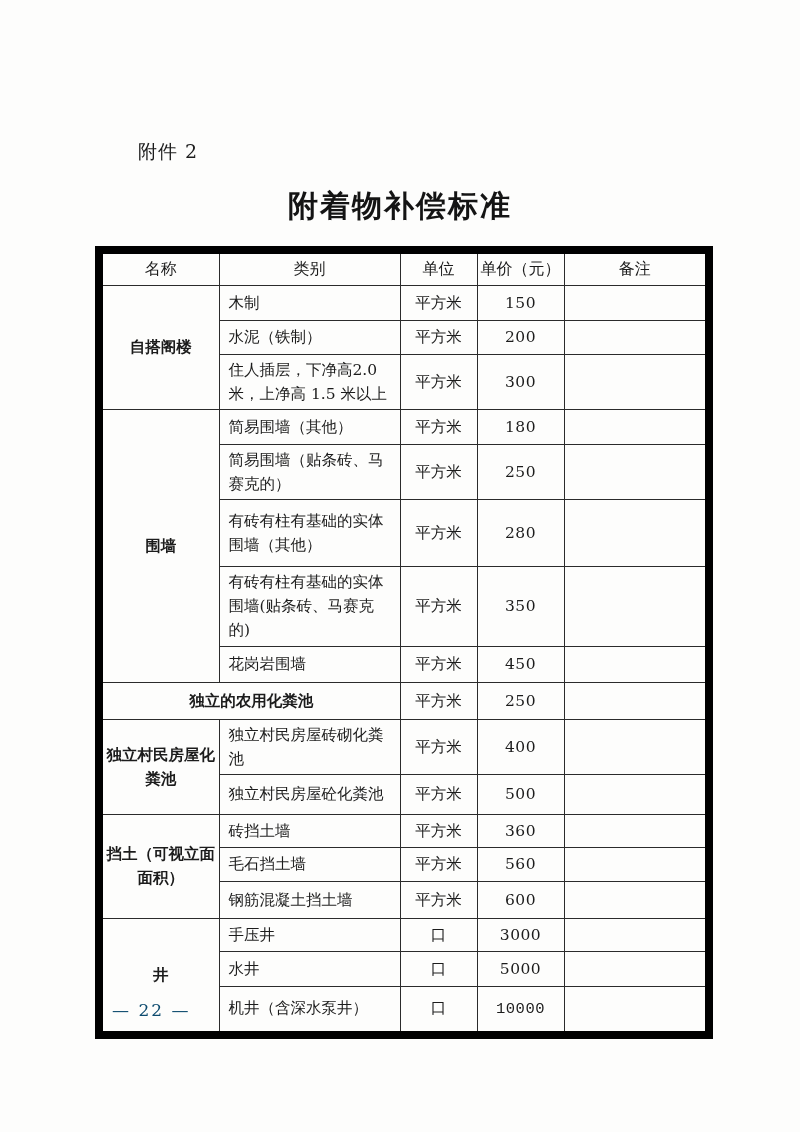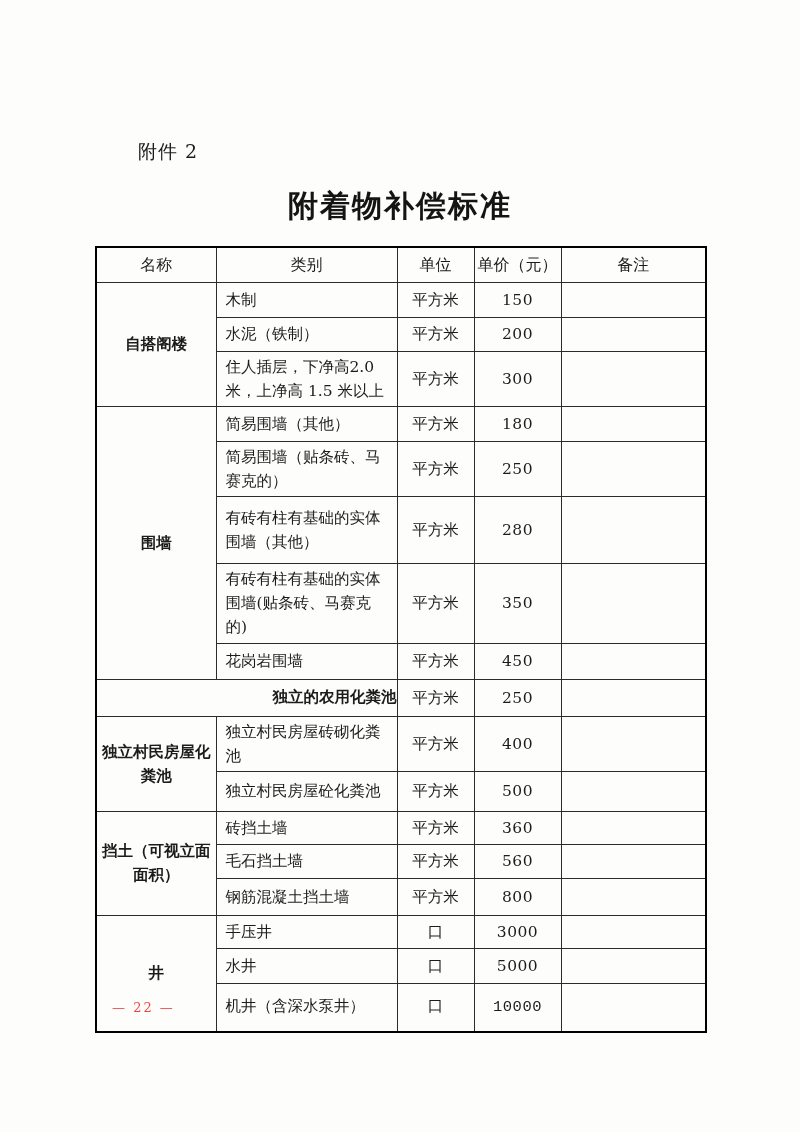--- a/index.html
+++ b/index.html
@@ -27,21 +27,21 @@
     font-weight: bold;
     letter-spacing: 2px;
     color: #141414;
   }
   table.comp-table {
     position: absolute;
     left: 95px; top: 246px;
     width: 610px;
     border-collapse: collapse;
     table-layout: fixed;
-    border: 2px solid #000000;
+    border: 8px solid #000000;
   }
   .comp-table col.c-name  { width: 120px; }
   .comp-table col.c-cat   { width: 181px; }
   .comp-table col.c-unit  { width: 77px;  }
   .comp-table col.c-price { width: 87px;  }
   .comp-table col.c-note  { width: 145px; }
   .comp-table th, .comp-table td {
     border: 1px solid #2b2b2b;
     vertical-align: middle;
     font-size: 15.5px;
@@ -58,35 +58,35 @@
     font-weight: bold;
     font-family: "Liberation Sans", "DejaVu Sans", sans-serif;
     font-size: 15.5px;
     padding: 2px 0;
   }
   .comp-table td.cat {
     text-align: left;
     padding: 3px 6px 3px 9px;
   }
   .comp-table td.merged {
-    text-align: right;
+    text-align: center;
     font-weight: bold;
-    font-family: Liberation Mono, monospace;
+    font-family: Liberation Sans, sans-serif;
   }
   .comp-table td.unit, .comp-table td.price {
     text-align: center;
   }
   .comp-table td.price { font-size: 15.5px; letter-spacing: 0.5px; }
   .comp-table td.note { background: transparent; }
   .page-number {
     position: absolute;
     left: 112px; top: 1000px;
-    font-size: 13px;
+    font-size: 17px;
     letter-spacing: 2px;
-    color: #ef4444;
+    color: #0c4a6e;
   }
 </style>
 </head>
 <body>
 
 <div class="attachment-label">附件 2</div>
 
 <h1 class="doc-title">附着物补偿标准</h1>
 
 <table class="comp-table">
@@ -188,21 +188,21 @@
     </tr>
     <tr style="height:34px;">
       <td class="cat">毛石挡土墙</td>
       <td class="unit">平方米</td>
       <td class="price">560</td>
       <td class="note"></td>
     </tr>
     <tr style="height:37px;">
       <td class="cat">钢筋混凝土挡土墙</td>
       <td class="unit">平方米</td>
-      <td class="price">800</td>
+      <td class="price">600</td>
       <td class="note"></td>
     </tr>
 
     <tr style="height:33px;">
       <td class="group" rowspan="3">井</td>
       <td class="cat">手压井</td>
       <td class="unit">口</td>
       <td class="price">3000</td>
       <td class="note"></td>
     </tr>

